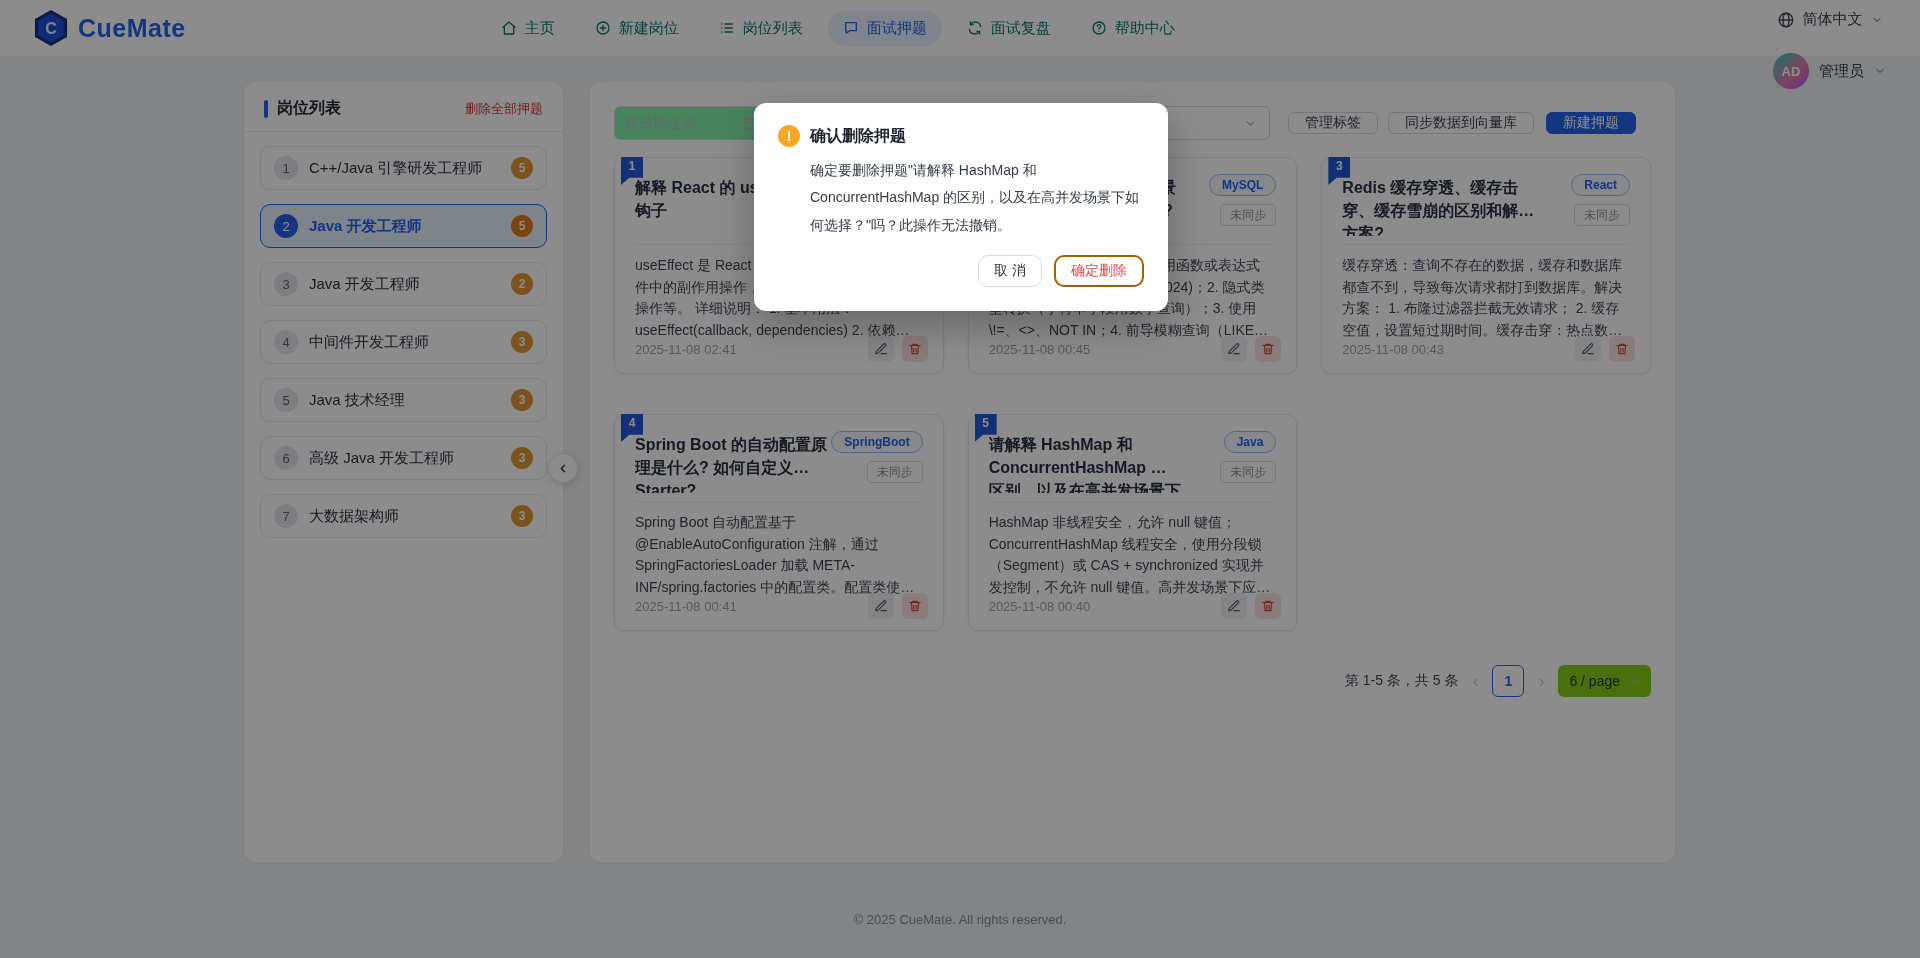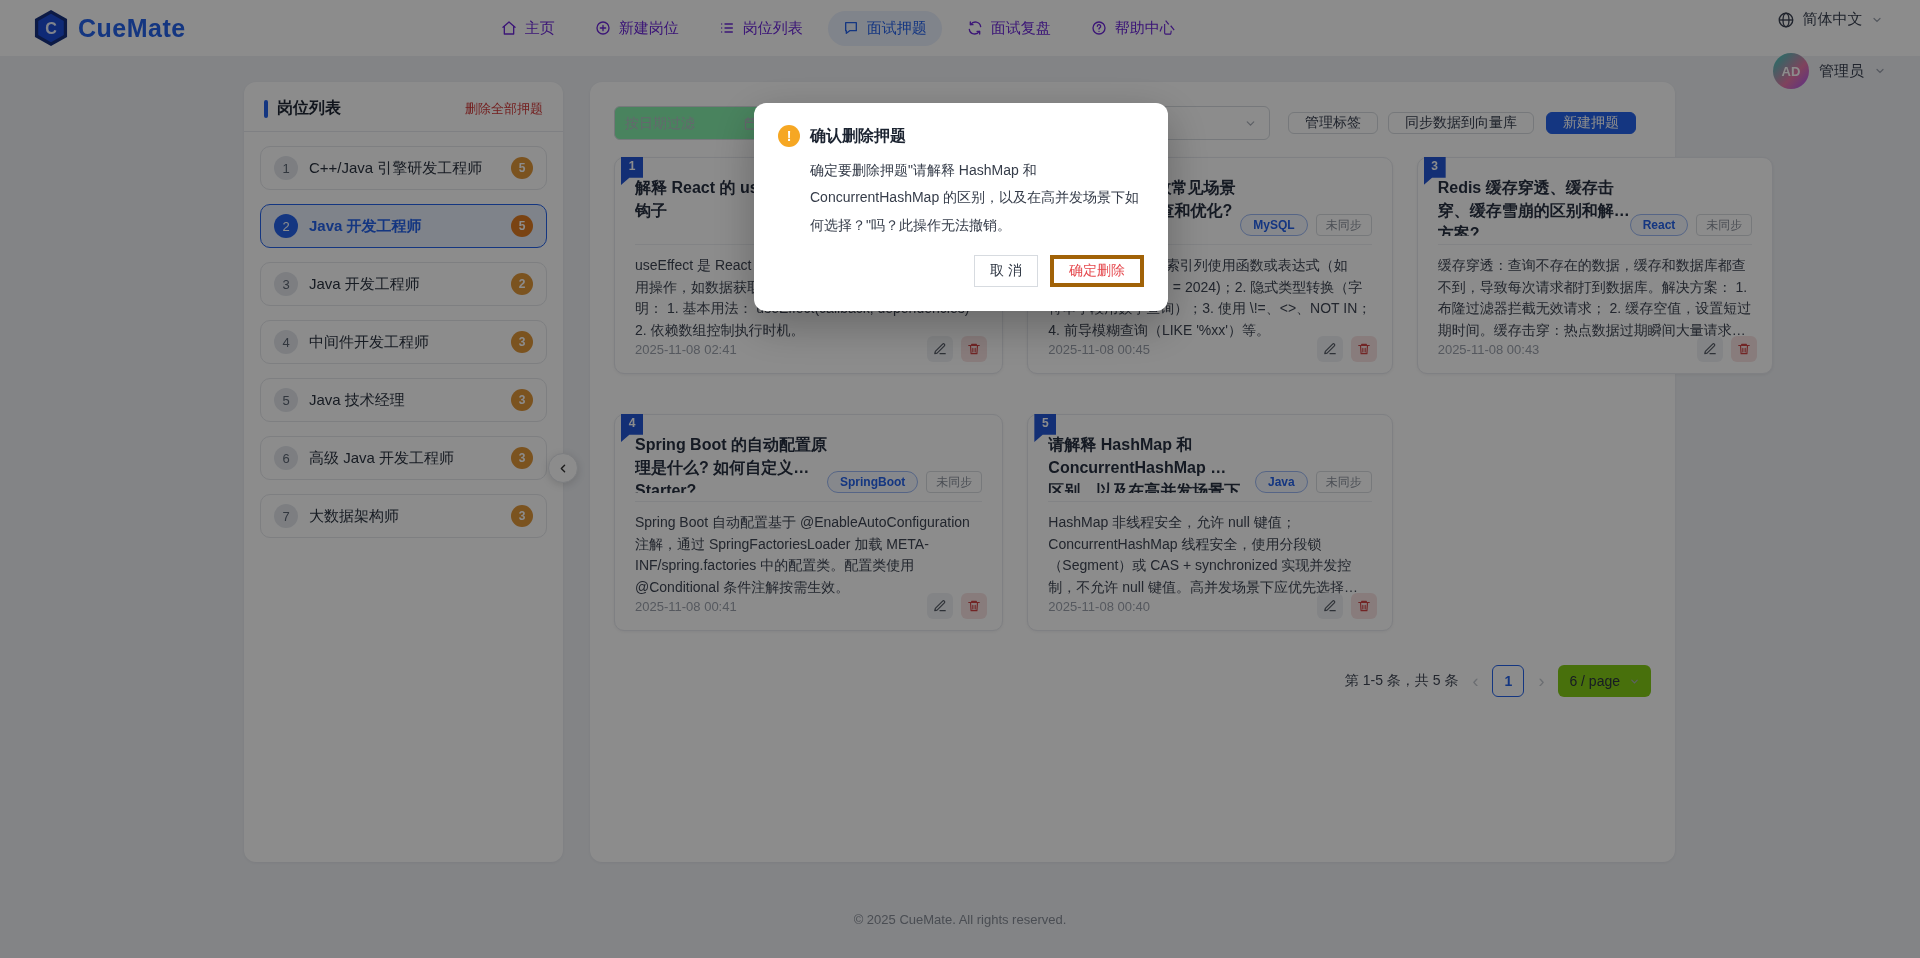--- a/index.html
+++ b/index.html
@@ -9,21 +9,21 @@
     background:#eef0f4; color:#2b3340; overflow:hidden; position:relative;
   }
   svg { display:block; }
 
   
   .header { height:56px; background:#fff; display:flex; align-items:center; padding:0 34px; }
   .logo { display:flex; align-items:center; gap:10px; }
   .brand { font-size:25px; font-weight:bold; color:#2563eb; letter-spacing:.5px; }
   .nav { display:flex; gap:10px; margin-left:300px; }
   .nav-item { display:flex; align-items:center; gap:8px; padding:8px 15px; border-radius:19px;
-              font-size:15px; color:#6d28d9; cursor:pointer; white-space:nowrap; }
+              font-size:15px; color:#0f766e; cursor:pointer; white-space:nowrap; }
   .nav-item.active { background:#e9f0fe; color:#2563eb; }
   .header-right { margin-left:auto; display:flex; align-items:center; gap:24px;flex-direction:column; }
   .bell-wrap { position:relative; color:#4a5160; }
   .bell-badge { position:absolute; top:-12px; left:10px; background:#ef4444; color:#fff;
                 font-size:12px; font-weight:bold; border-radius:10px; padding:2px 6px; line-height:1.1; }
   .lang { display:flex; align-items:center; gap:8px; font-size:15px; color:#3b4252; }
   .chev { color:#9aa1ac; }
   .user { display:flex; align-items:center; gap:10px; font-size:15px; color:#3b4252; }
   .avatar { width:36px; height:36px; border-radius:50%; display:flex; align-items:center; justify-content:center;
             background:linear-gradient(135deg,#2dd4bf 0%,#e879a9 60%,#a855f7 100%);
@@ -75,21 +75,21 @@
   
   .grid { display:grid; grid-template-columns:repeat(3, 1fr); gap:40px 24px; margin-top:17px; }
   .card { position:relative; height:217px; border:1px solid #e7e9ee; border-radius:10px;
           padding:14px 20px 12px; box-shadow:0 1px 3px rgba(17,24,39,.06); background:#fff; }
   .ribbon { position:absolute; top:-1px; left:6px; width:22px; height:28px; background:#2457d6; color:#fff;
             font-size:12px; font-weight:bold; text-align:center; line-height:19px;
             clip-path:polygon(0 0,100% 0,100% 74%,38% 74%,0 100%); }
   .card-head { display:flex; justify-content:space-between; min-height:64px; }
   .card-title { font-size:16px; font-weight:bold; color:#273041; line-height:1.45; width:192px; margin-top:4px;
                 display:-webkit-box; -webkit-line-clamp:2; -webkit-box-orient:vertical; overflow:hidden; }
-  .card-tags { display:flex; align-items:flex-end; gap:8px; margin-top:2px; }
+  .card-tags { display:flex; flex-direction:column; align-items:flex-end; gap:8px; margin-top:2px; }
   .tag-pill { height:22px; padding:0 12px; border-radius:11px; border:1px solid #9db9f5; color:#2563eb;
               background:#f5f8ff; font-size:12px; font-weight:bold; line-height:20px; white-space:nowrap; }
   .sync-pill { height:22px; padding:0 9px; border-radius:4px; border:1px solid #d9dce1; color:#8b919c;
                background:#fff; font-size:12px; line-height:20px; white-space:nowrap; }
   .tag-pill:empty, .sync-pill:empty { display:none; }
   .card-divider { border-top:1px solid #edeff2; margin:8px 0 10px; }
   .card-body { font-size:14px; color:#3f4654; line-height:1.55; overflow-wrap:break-word;
                display:-webkit-box; -webkit-line-clamp:4; -webkit-box-orient:vertical; overflow:hidden; }
   .card-foot { position:absolute; left:20px; right:15px; bottom:11px; display:flex; align-items:center;
                justify-content:space-between; }
@@ -114,24 +114,24 @@
   
   .overlay { position:fixed; inset:0; background:rgba(0,0,0,.45); z-index:20; }
   .modal { position:fixed; left:754px; top:103px; width:414px; background:#fff; border-radius:12px;
            box-shadow:0 14px 44px rgba(0,0,0,.28); padding:22px 24px 24px; z-index:30; }
   .modal-head { display:flex; align-items:center; gap:10px; }
   .modal-icon { width:22px; height:22px; border-radius:50%; background:#f6a723; color:#fff; font-weight:bold;
                 font-size:14px; display:flex; align-items:center; justify-content:center; flex:none; }
   .modal-title { font-size:16px; font-weight:bold; color:#1b2330; }
   .modal-body { margin:10px 0 0 32px; font-size:14px; color:#353c49; line-height:1.95; }
   .modal-actions { display:flex; justify-content:flex-end; gap:12px; margin-top:16px; }
-  .btn { height:32px; border-radius:0; background:#fff; font-size:14px; cursor:pointer; padding:0 15px;
+  .btn { height:32px; border-radius:10px; background:#fff; font-size:14px; cursor:pointer; padding:0 15px;
          font-family:"Liberation Sans",sans-serif; }
   .btn-cancel { border:1px solid #d7dbe0; color:#2b3340; }
-  .btn-confirm { border:4px solid #a16207; color:#e5484d; }
+  .btn-confirm { border:2px solid #a16207; color:#e5484d; }
 </style>
 </head>
 <body>
 
 <header class="header">
   <div class="logo">
     <span>
       <svg width="34" height="38" viewBox="0 0 36 40">
         <polygon points="18,1 35,10.5 35,29.5 18,39 1,29.5 1,10.5" fill="#16307f"></polygon>
         <polygon points="18,5 31.5,12.5 31.5,27.5 18,35 4.5,27.5 4.5,12.5" fill="#1d4ed8"></polygon>

